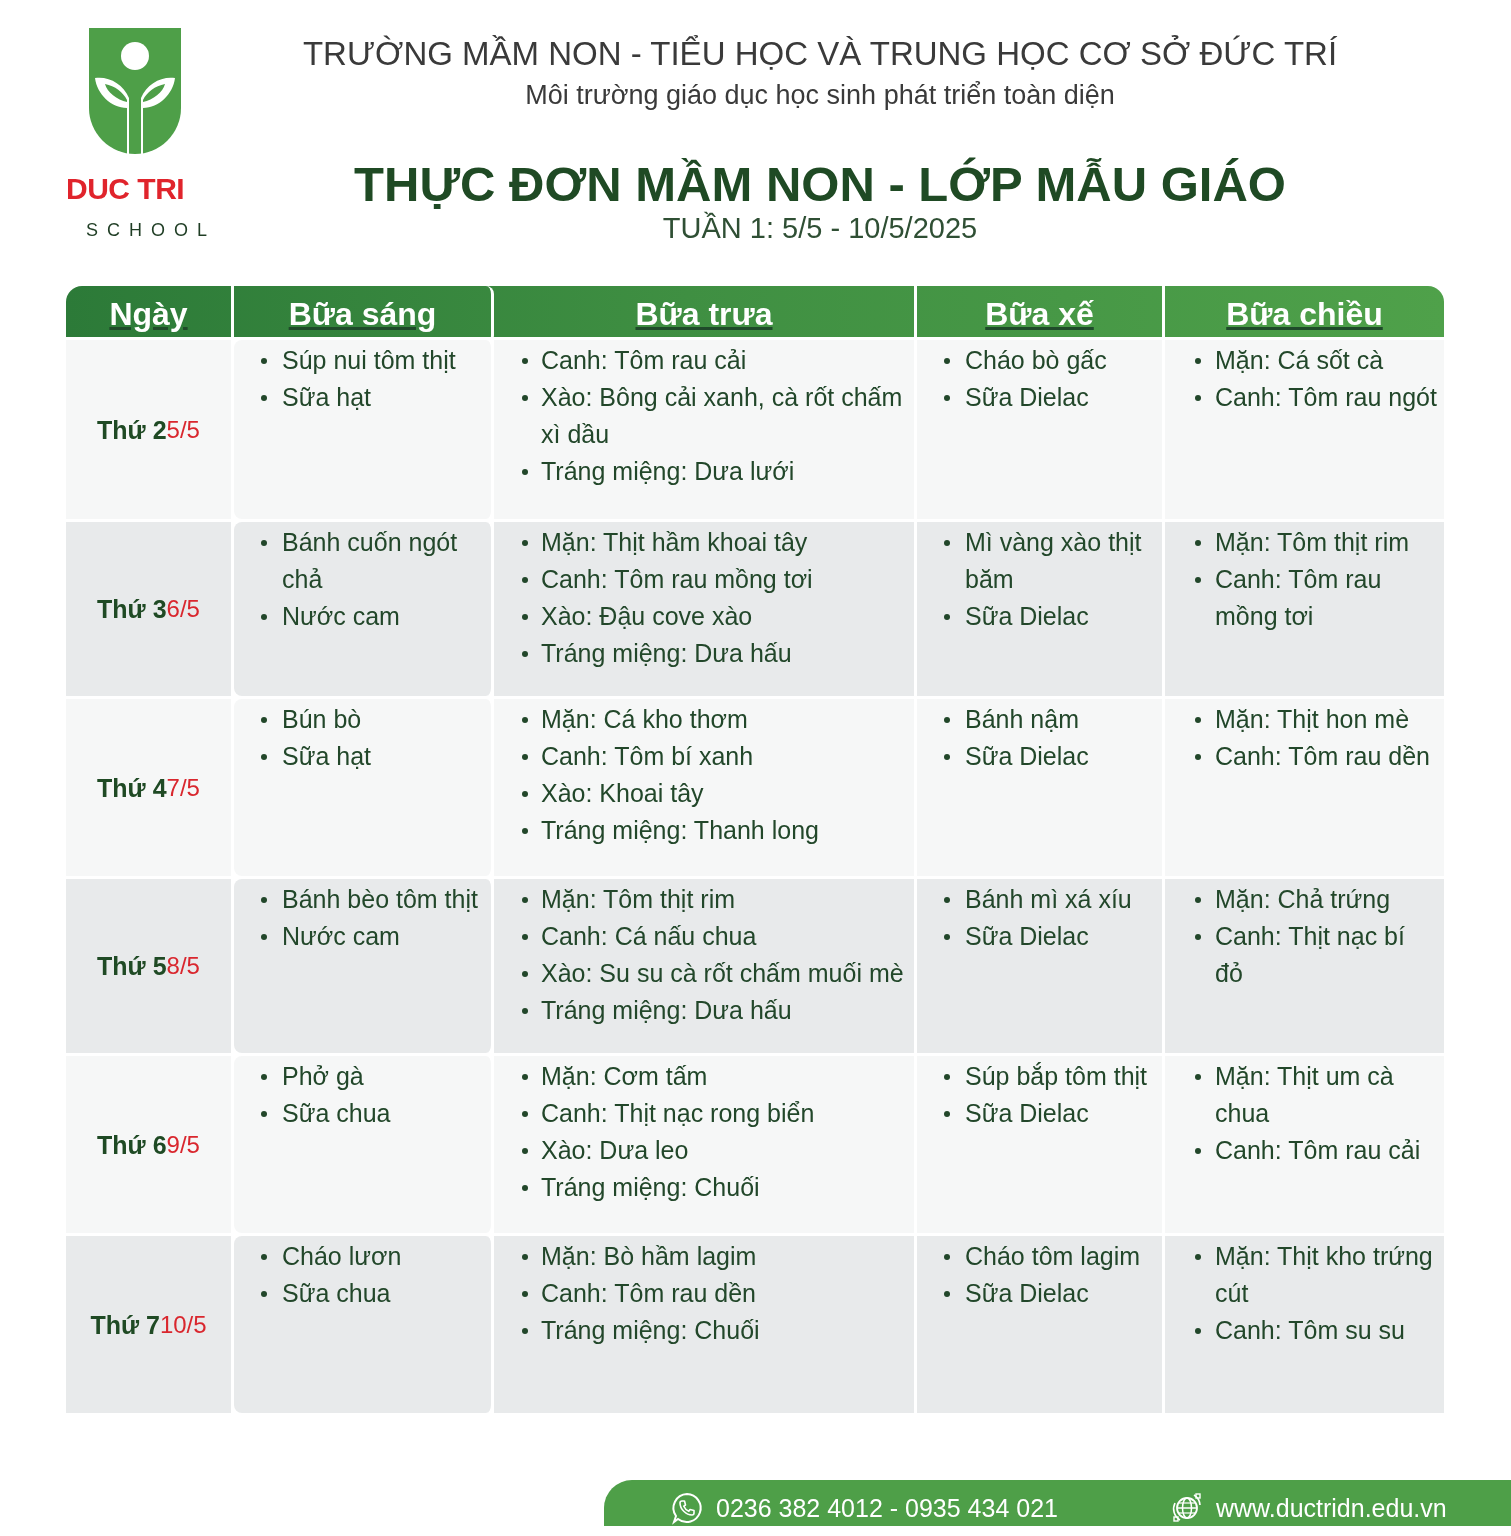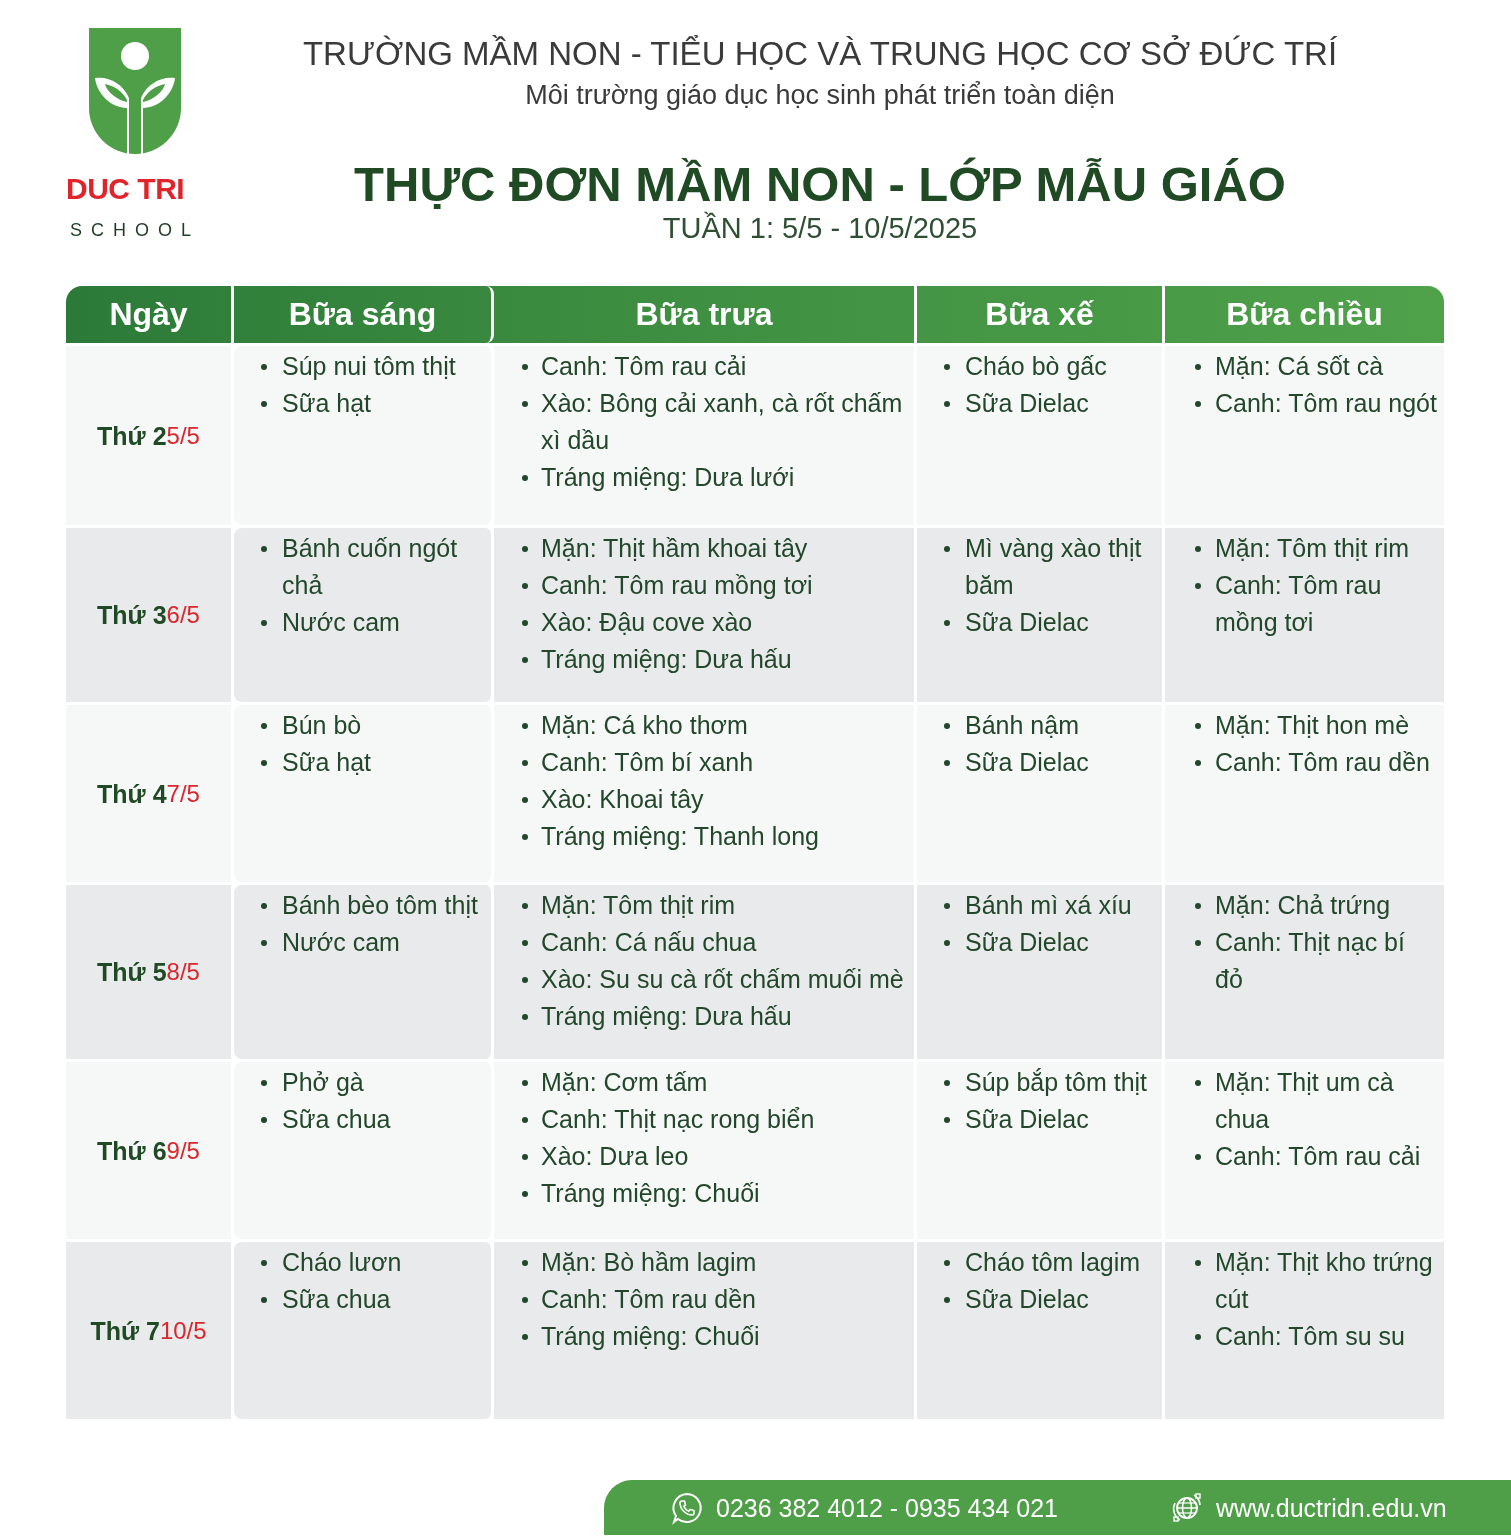--- a/index.html
+++ b/index.html
@@ -3,31 +3,31 @@
   <meta charset="utf-8">
   <style>
     * { box-sizing: border-box; margin: 0; padding: 0; }
     html, body { width: 1511px; height: 1536px; background: #ffffff; overflow: hidden; }
     body { position: relative; font-family: "Liberation Sans", "DejaVu Sans", sans-serif; color: #1f4a2a; }
 
     
     .logo { position: absolute; left: 62px; top: 26px; width: 142px; height: 190px; }
     .logo-shield { position: absolute; left: 27px; top: 2px; width: 92px; height: 126px; }
     .logo-text-main { position: absolute; left: 4px; top: 148px; font-weight: bold; font-size: 30px; color: #e0242c; letter-spacing: -0.5px; line-height: 30px; white-space: nowrap; }
-    .logo-text-sub { position: absolute; left: 8px; top: 194px; font-size: 18px; color: #1f3d24; letter-spacing: 9px; line-height: 20px; white-space: nowrap; }
+    .logo-text-sub { position: absolute; left: 24px; top: 194px; font-size: 18px; color: #1f3d24; letter-spacing: 9px; line-height: 20px; white-space: nowrap; }
 
     
     .school-name { position: absolute; left: 0; width: 1640px; top: 34px; text-align: center; font-size: 33px; color: #3a3a3a; letter-spacing: 0px; line-height: 40px; }
     .school-slogan { position: absolute; left: 0; width: 1640px; top: 78px; text-align: center; font-size: 27px; color: #3a3a3a; line-height: 34px; }
     .menu-title { position: absolute; left: 0; width: 1640px; top: 154px; text-align: center; font-size: 49px; font-weight: bold; color: #1f4a24; line-height: 60px; }
     .menu-week { position: absolute; left: 0; width: 1640px; top: 210px; text-align: center; font-size: 29px; color: #2f4f34; line-height: 36px; }
 
     
     .menu-table { position: absolute; left: 66px; top: 286px; width: 1378px; }
-    .t-head { display: flex; height: 57px; border-radius: 16px 16px 0 0; overflow: hidden; background: linear-gradient(90deg, #2c7a38 0%, #3f8f42 45%, #4fa14a 100%); }
+    .t-head { display: flex; height: 51px; border-radius: 16px 16px 0 0; overflow: hidden; background: linear-gradient(90deg, #2c7a38 0%, #3f8f42 45%, #4fa14a 100%); text-decoration: underline; }
     .th { color: #ffffff; font-weight: bold; font-size: 32px; display: flex; align-items: center; justify-content: center; height: 57px; border-right: 3px solid #ffffff; }
     .th:last-child { border-right: none; }
 
     .c-day { width: 168px; }
     .c-b1 { width: 260px; border-radius: 8px; }
     .c-b2 { width: 423px; }
     .c-b3 { width: 248px; }
     .c-b4 { width: 279px; }
 
     .t-row { display: flex; border-top: 3px solid #ffffff; }
@@ -42,21 +42,21 @@
 
     ul.items { list-style: none; }
     ul.items li { position: relative; font-size: 25px; line-height: 37px; color: #22472a; padding-left: 48px; padding-right: 6px; }
     ul.items li::before { content: ""; position: absolute; left: 27px; top: 16px; width: 6px; height: 6px; border-radius: 50%; background: #22472a; }
     .c-b2 ul.items li { padding-left: 47px; }
     .c-b2 ul.items li::before { left: 28px; }
     .c-b4 ul.items li { padding-left: 50px; }
     .c-b4 ul.items li::before { left: 30px; }
 
     
-    .footer-bar { position: absolute; left: 604px; top: 1480px; width: 907px; height: 55px; background: #4e9f48; border-radius: 28px 0 0 0; }
+    .footer-bar { position: absolute; left: 604px; top: 1480px; width: 907px; height: 46px; background: #4e9f48; border-radius: 28px 0 0 0; }
     .footer-item { position: absolute; top: 0; height: 56px; display: flex; align-items: center; color: #ffffff; font-size: 25px; white-space: nowrap; }
     .footer-phone { left: 66px; }
     .footer-web { left: 566px; }
     .footer-icon { width: 34px; height: 34px; margin-right: 12px; display: inline-block; }
   </style>
 </head>
 <body>
 
 <div class="logo">
   <svg class="logo-shield" viewBox="0 0 92 126">

